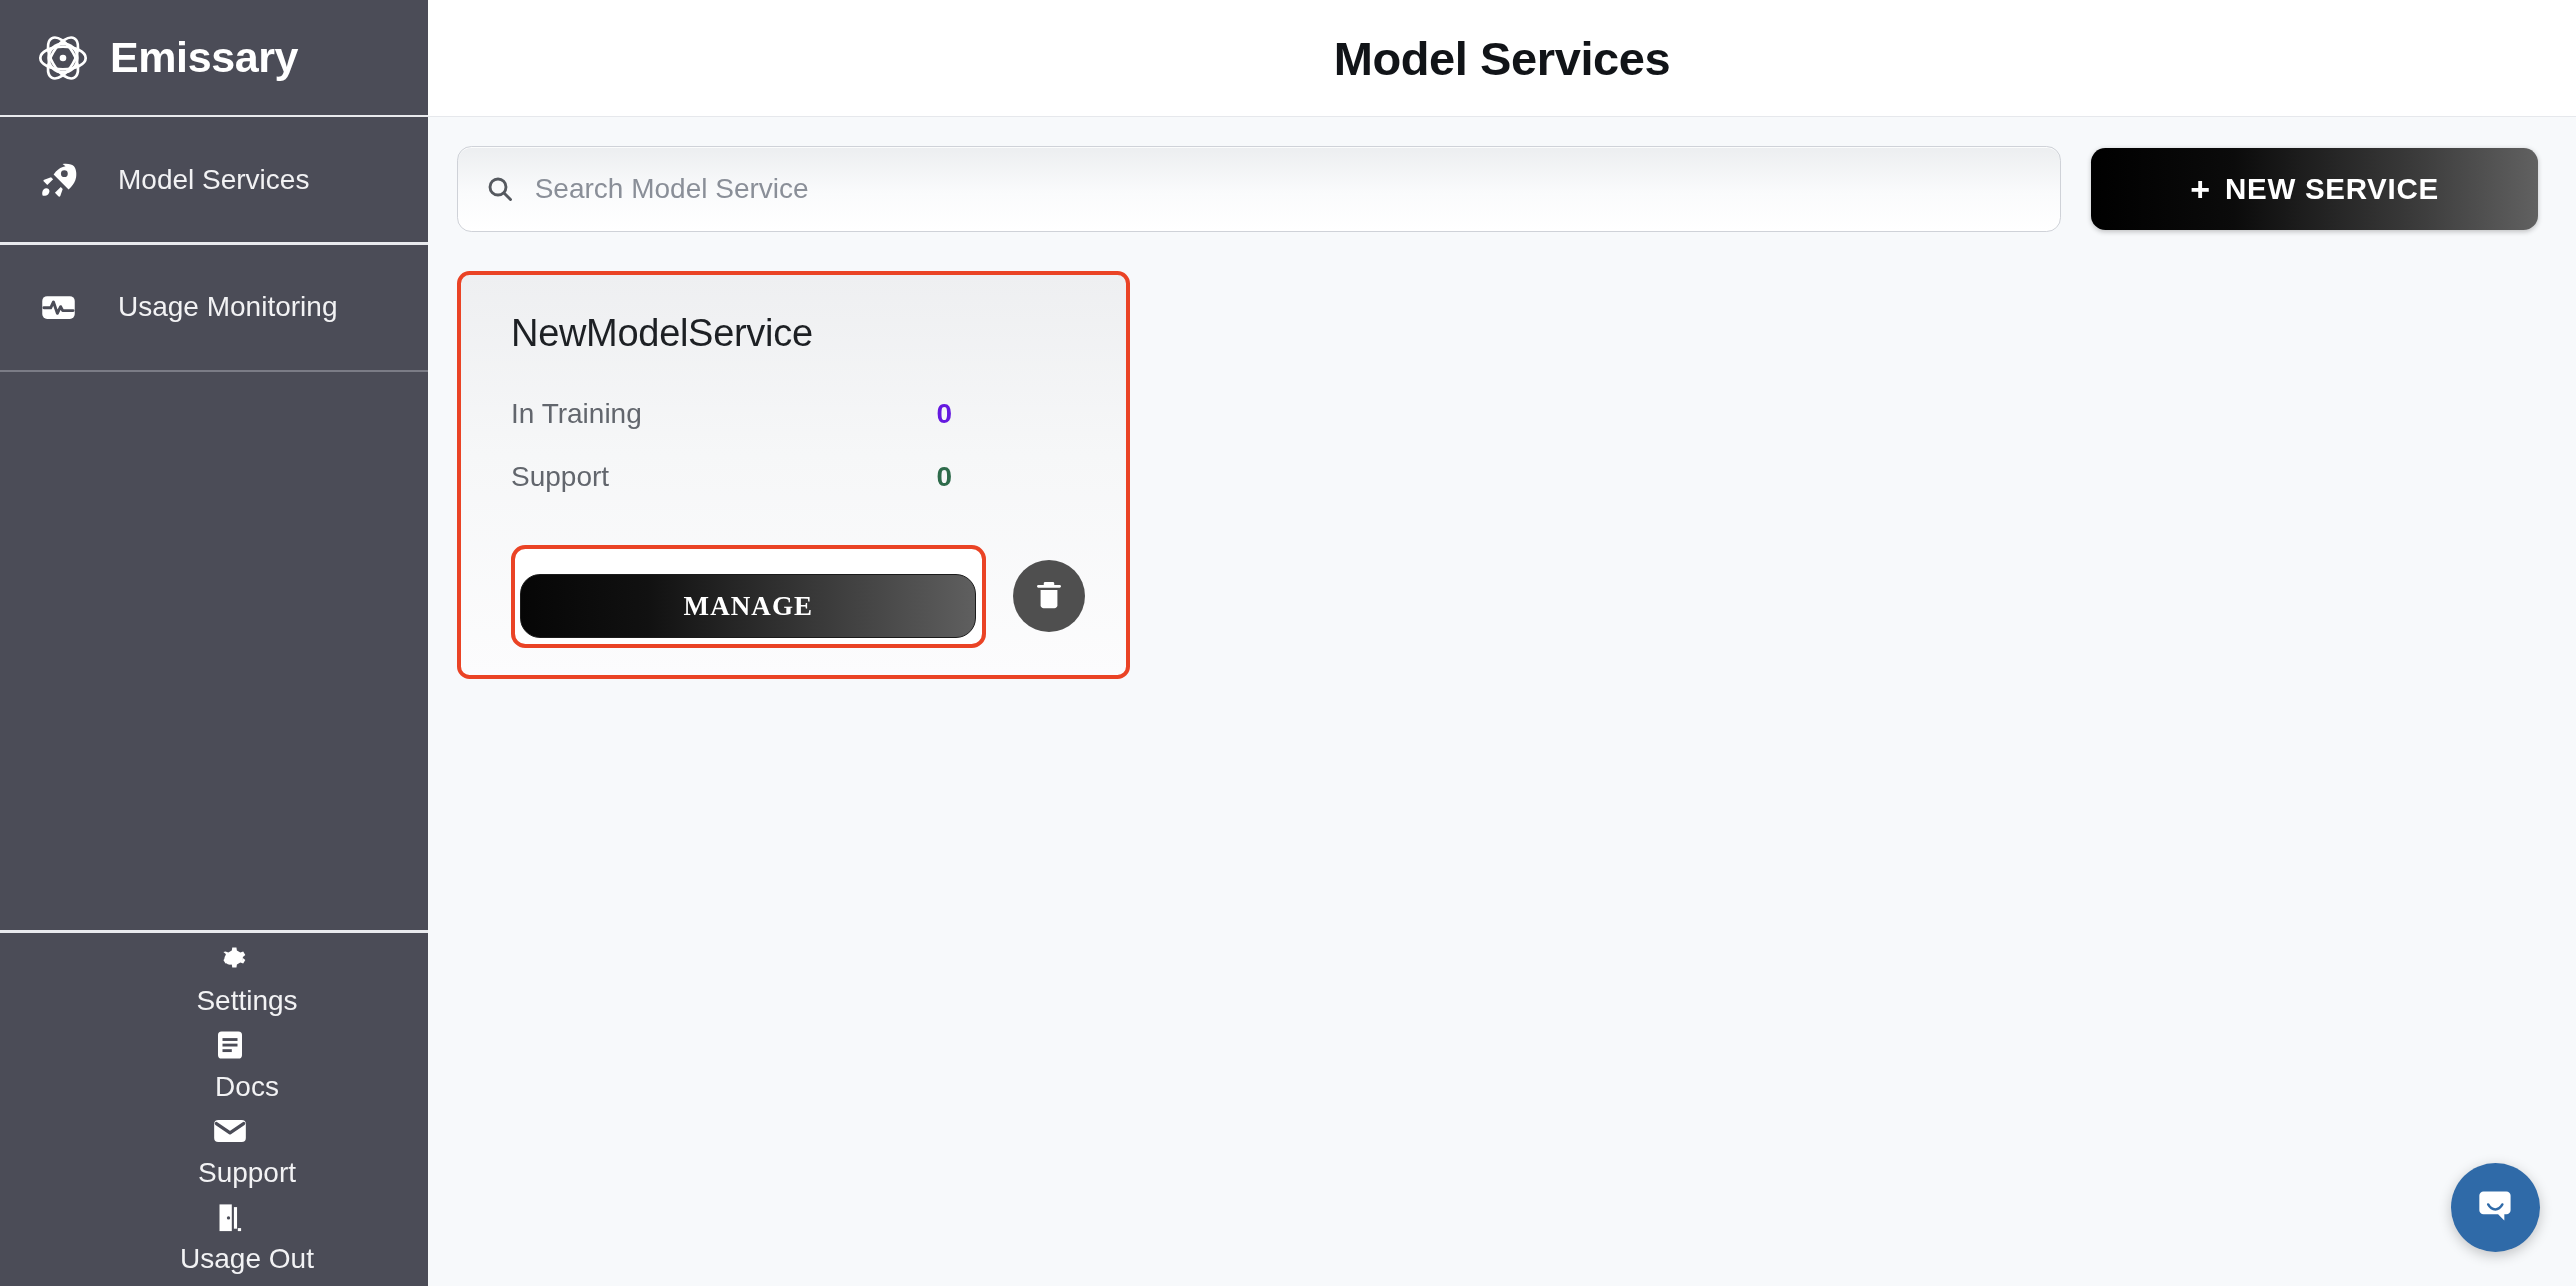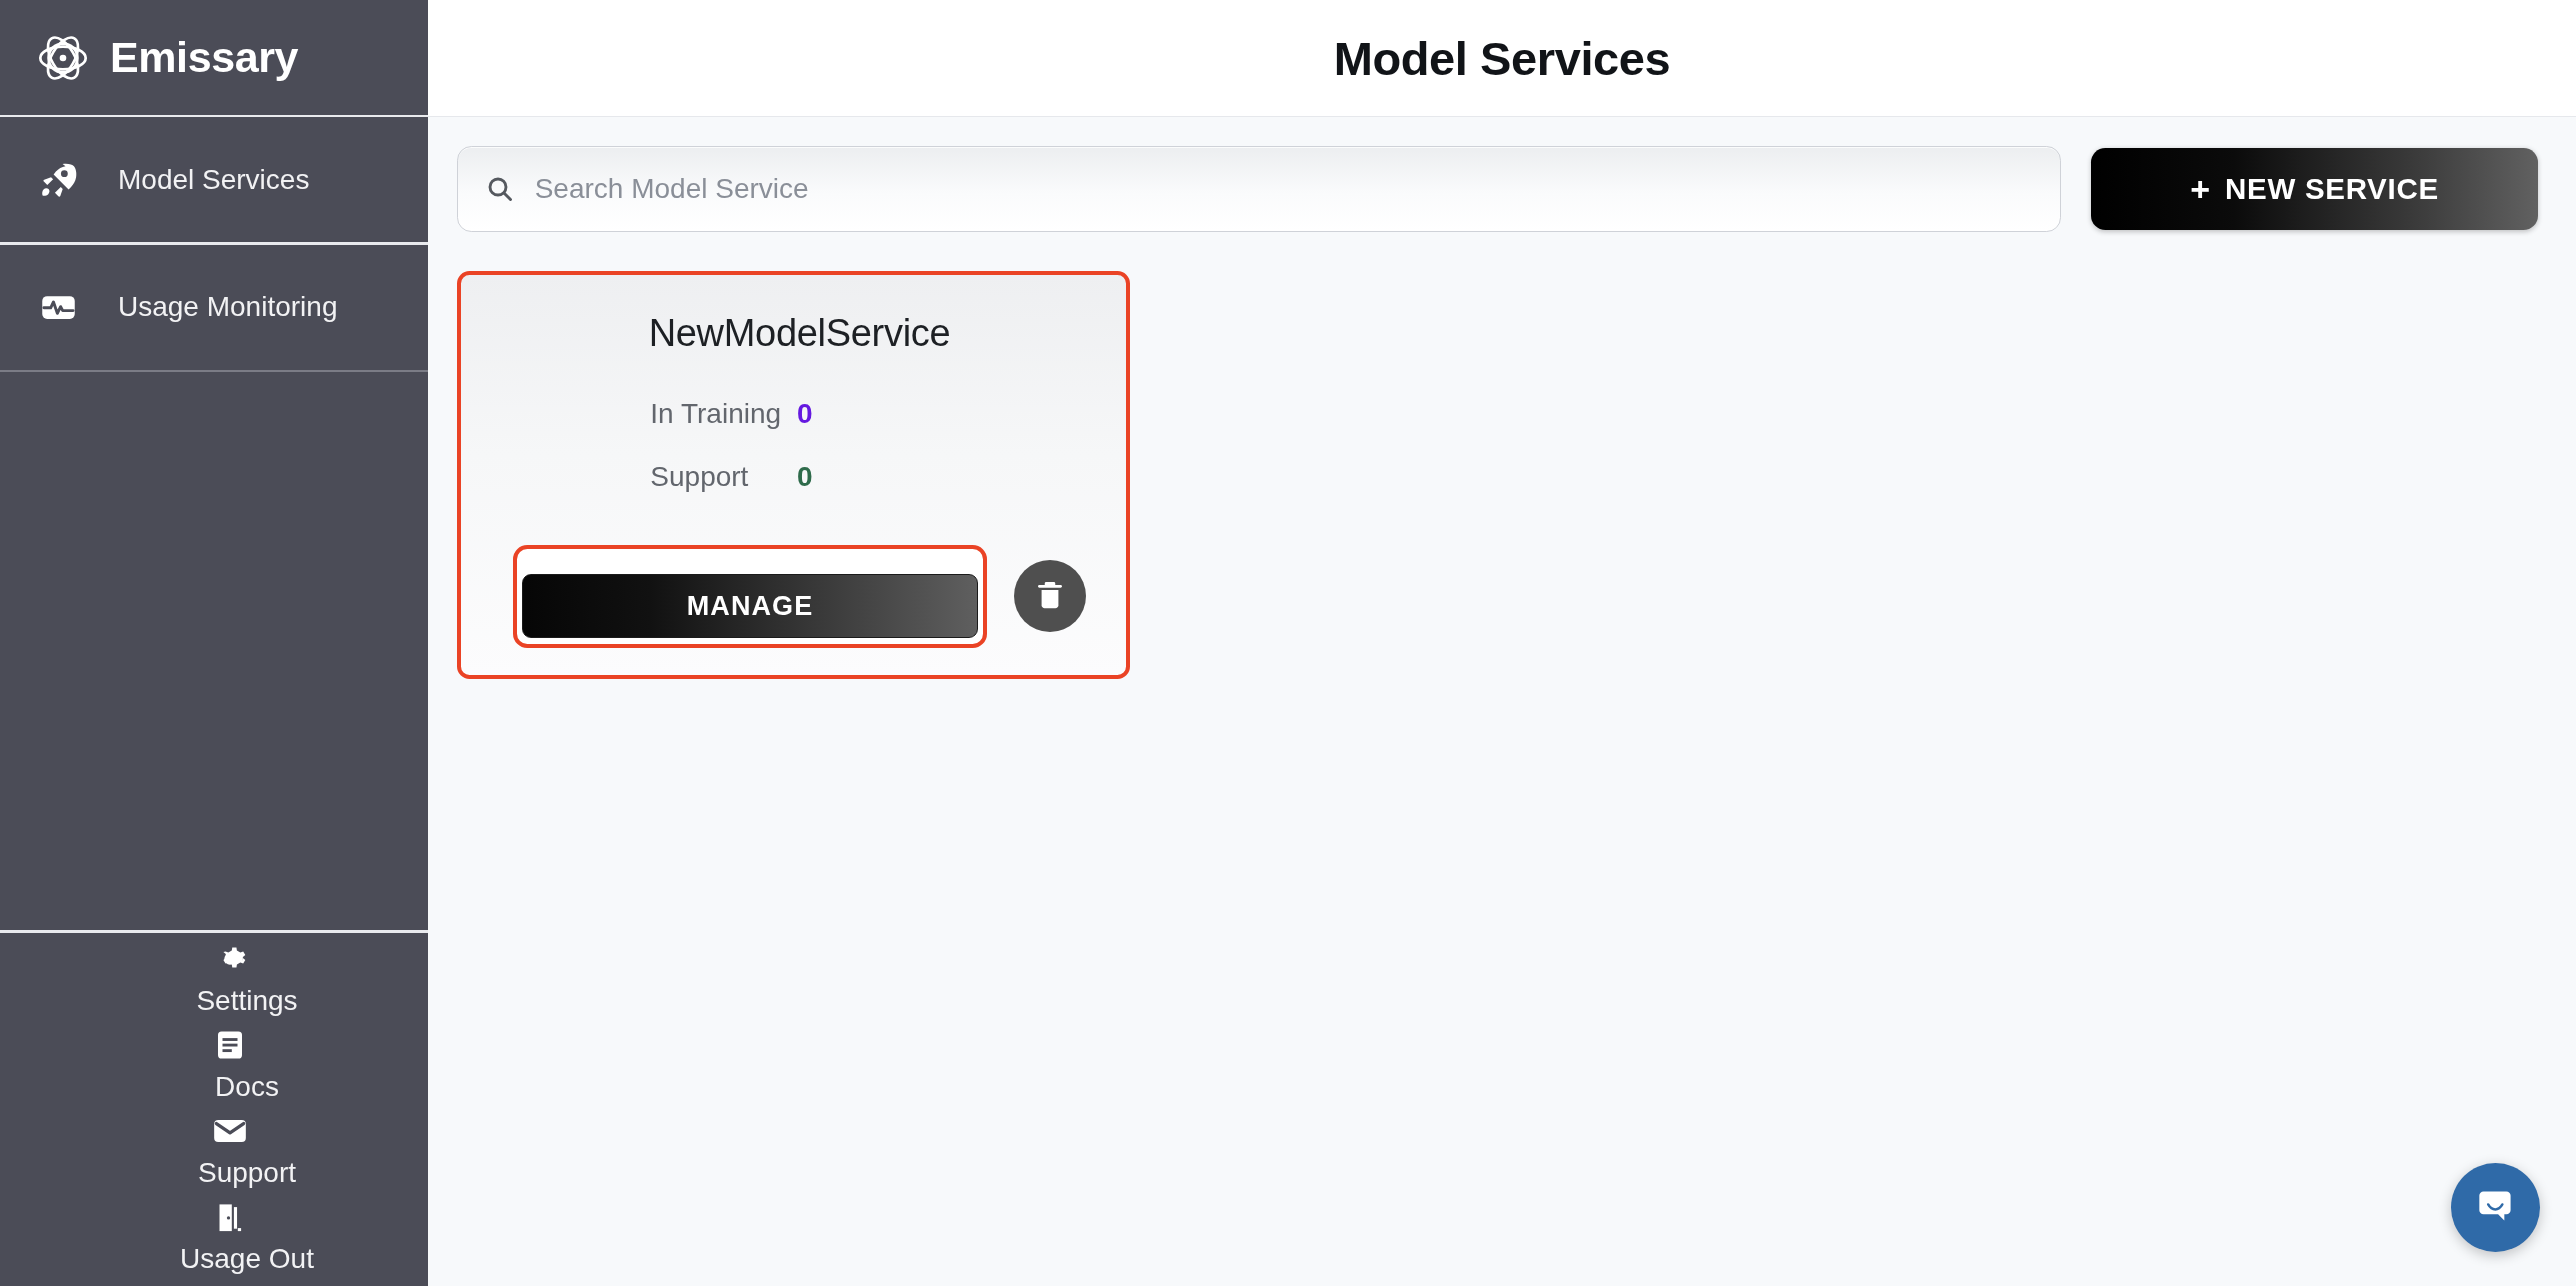--- a/index.html
+++ b/index.html
@@ -108,21 +108,21 @@
 
   .cards-area { flex: 1 1 auto; padding: 10.7px 0 0 29px; position: relative; }
 
   .svc-card {
     position: relative;
     width: 673px; height: 408px;
     border: 4.5px solid #ea4325;
     border-radius: 12.5px;
     background: linear-gradient(180deg,#eeeff1 0%,#f6f7f8 45%,#fcfcfd 100%);
     padding: 32px 38px 0 50px;
-    display: flex; flex-direction: column; align-items: center;
+    display: flex; flex-direction: column;
   }
   .svc-name {
     font-size: 38px; color: #1d2024; font-weight: normal;
     letter-spacing: -0.3px;
     margin-top: 5.4px;
   }
   .stats { margin-top: 43px; }
   .stat-row {
     display: flex; align-items: baseline;
     height: 63px;
@@ -142,24 +142,24 @@
   }
   .manage-wrap {
     flex: 0 0 auto;
     border: 4.5px solid #ea4325;
     border-radius: 14.3px;
     padding: 5.4px;
     background: #ffffff;
   }
   .manage-btn {
     width: 456px; height: 64px;
-    border: 1.8px solid #1b1b1b; border-radius: 9px;
+    border: 1.8px solid #1b1b1b; border-radius: 20px;
     background: linear-gradient(90deg,#060606 0%,#111111 28%,#3c3c3c 68%,#5f5f5f 100%);
     color: #ffffff;
-    font-family: Liberation Sans, sans-serif;
+    font-family: Liberation Serif, serif;
     font-size: 27px; font-weight: bold; letter-spacing: 1.1px;
     cursor: pointer;
     margin-top: 20px;
   }
   .trash-btn {
     flex: 0 0 auto;
     width: 72px; height: 72px; border-radius: 50%;
     border: none; background: #4f4f4f;
     display: flex; align-items: center; justify-content: center;
     cursor: pointer;

